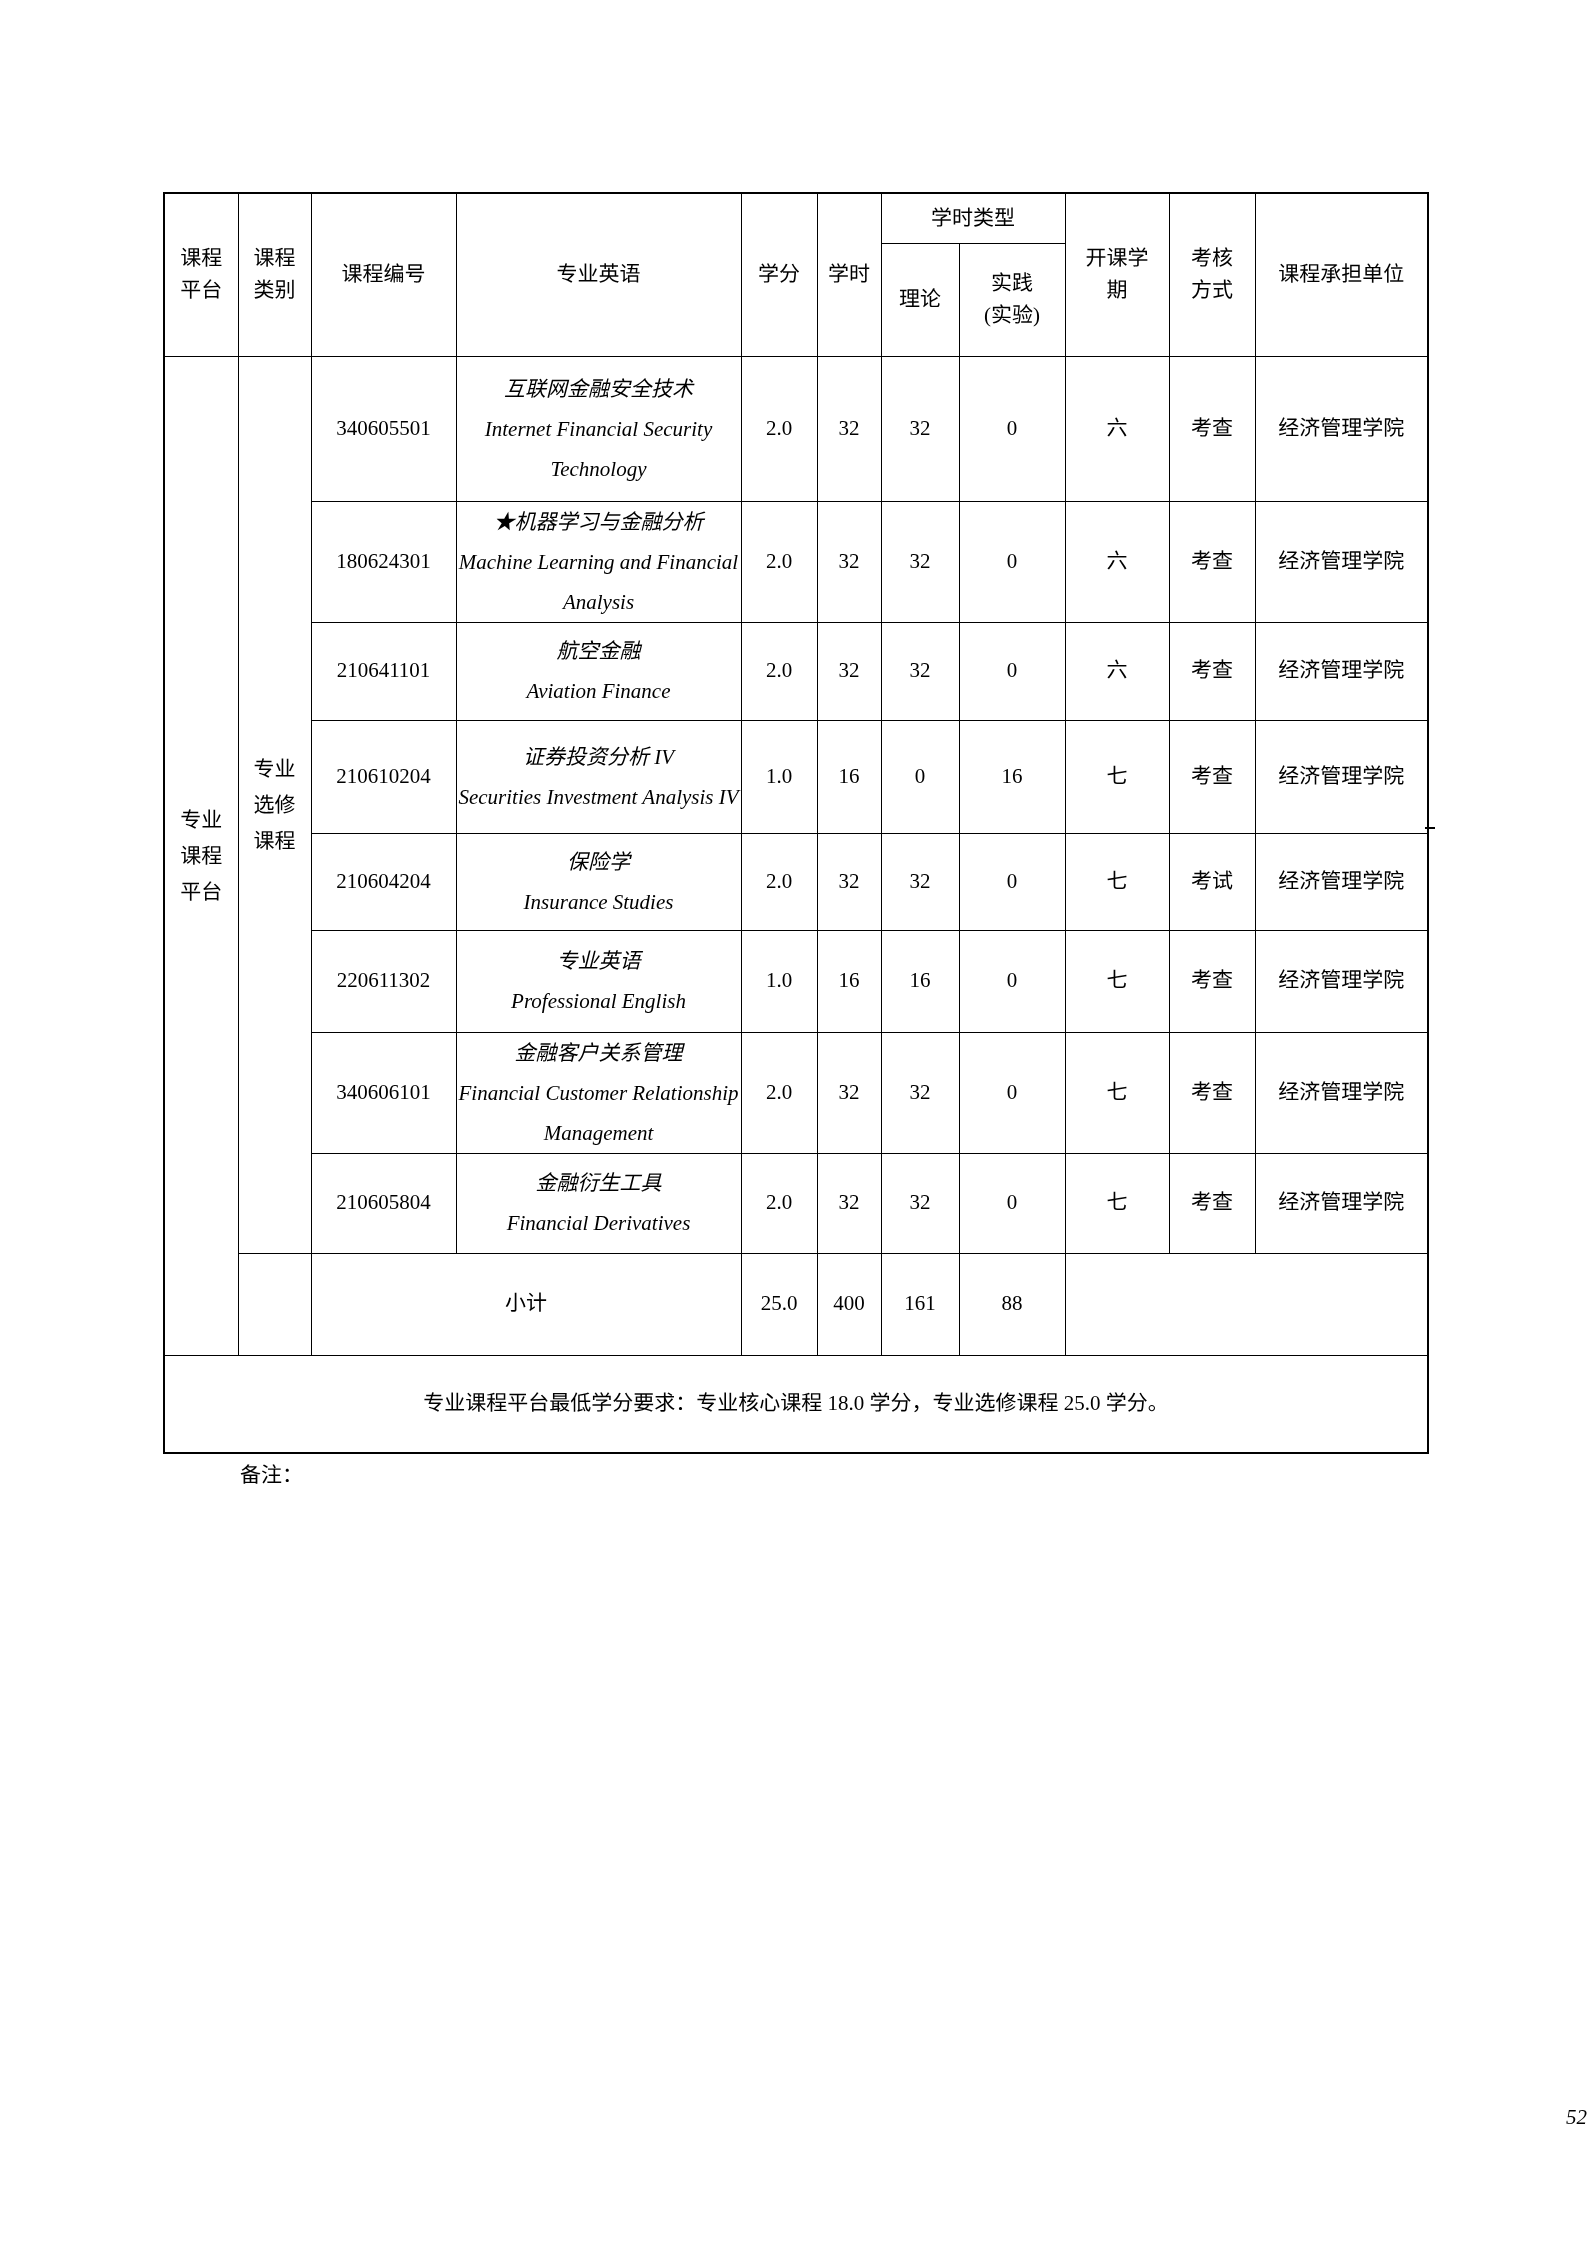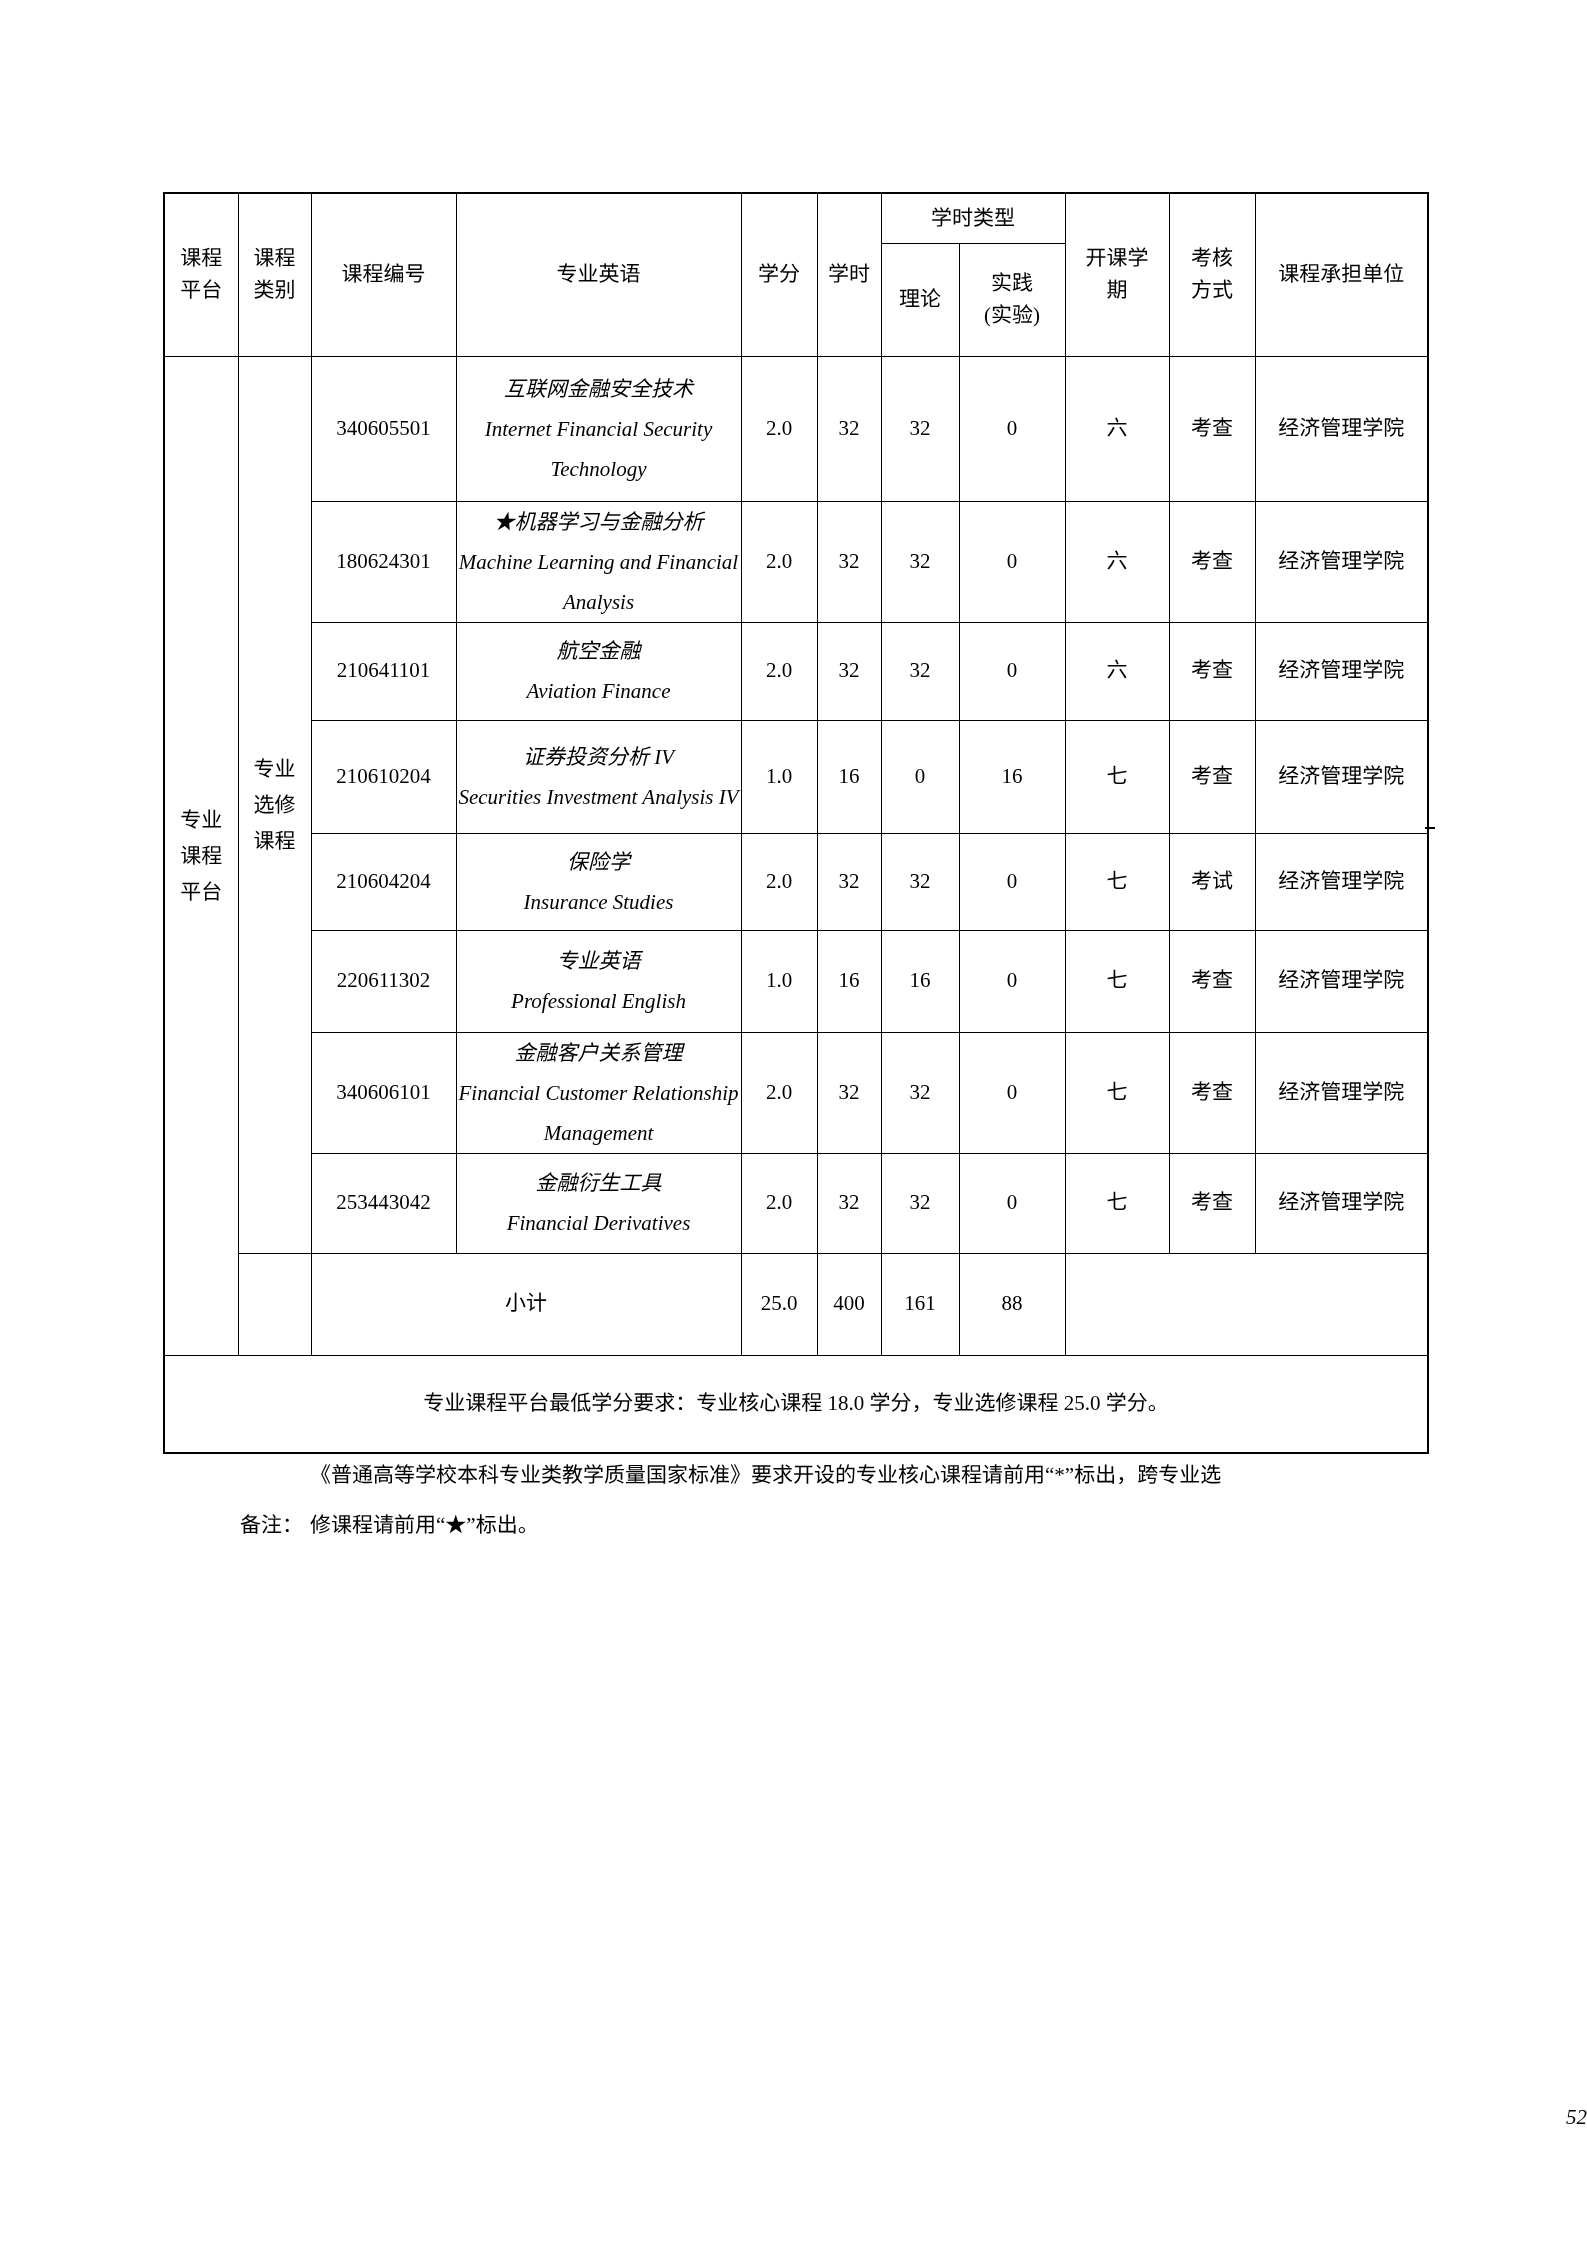--- a/index.html
+++ b/index.html
@@ -224,21 +224,21 @@
     <td>2.0</td>
     <td>32</td>
     <td>32</td>
     <td>0</td>
     <td>七</td>
     <td>考查</td>
     <td>经济管理学院</td>
   </tr>
         <tr class="course-row" style="height: 100px;">
 
-    <td>253443042</td>
+    <td>210605804</td>
     <td class="name-cell">
       <div class="cn">金融衍生工具</div>
       <div class="en">Financial Derivatives</div>
     </td>
     <td>2.0</td>
     <td>32</td>
     <td>32</td>
     <td>0</td>
     <td>七</td>
     <td>考查</td>
@@ -256,20 +256,16 @@
       <tr class="requirement-row">
         <td colspan="11" class="requirement-cell">专业课程平台最低学分要求：专业核心课程 18.0 学分，专业选修课程 25.0 学分。</td>
       </tr>
     </tbody>
   </table>
 
   <div class="break-tick"></div>
 
   <div class="note">
     <div class="note-label">备注：</div>
-    <div class="note-text">
-      <div class="note-line">《普通高等学校本科专业类教学质量国家标准》要求开设的专业核心课程请前用“*”标出，跨专业选</div>
-      <div class="note-line">修课程请前用“★”标出。</div>
-    </div>
   </div>
 
   <div class="page-number">52</div>
 </div>
 
 </body></html>

